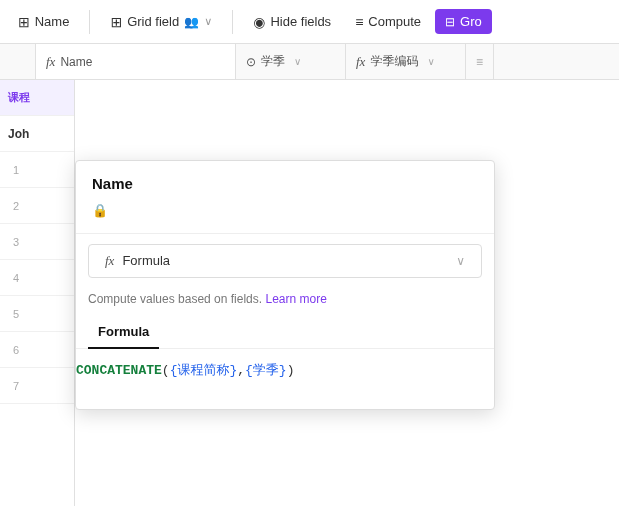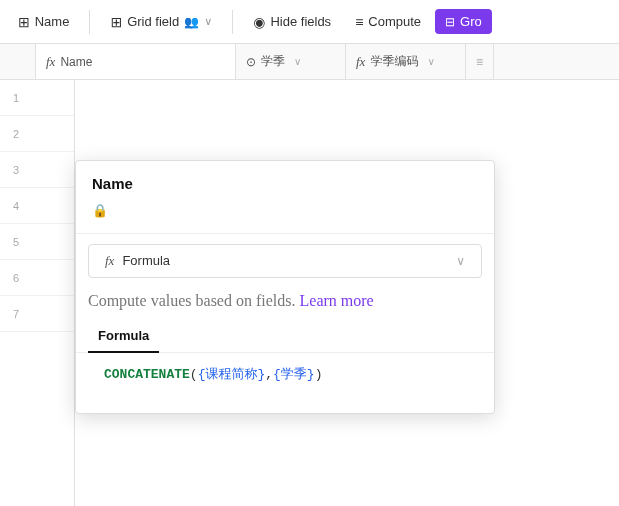--- a/index.html
+++ b/index.html
@@ -161,23 +161,22 @@
       align-items: center;
       gap: 8px;
       font-size: 13px;
       color: #333;
     }
     .formula-icon { color: #555; font-size: 13px; font-style: italic; font-family: serif; }
     .chevron-icon { color: #aaa; font-size: 12px; }
 
     .learn-more-row {
       padding: 4px 12px 10px 12px;
-      font-size: 16px;
+      font-size: 12px;
       color: #777;
-      font-family: Liberation Serif, serif;
     }
     .learn-more-row a {
       color: #7c3aed;
       text-decoration: none;
       cursor: pointer;
     }
 
     .tabs-row {
       display: flex;
       align-items: center;
@@ -193,21 +192,21 @@
       border-bottom: 2px solid transparent;
       margin-bottom: -1px;
     }
     .tab-item.active {
       color: #111;
       font-weight: 600;
       border-bottom: 2px solid #111;
     }
 
     .formula-editor {
-      padding: 12px 28px;
+      padding: 12px 0;
       font-family: 'Courier New', monospace;
       font-size: 13px;
       line-height: 1.5;
       min-height: 60px;
     }
     .formula-func { color: #15803d; font-weight: 600; }
     .formula-paren { color: #333; }
     .formula-field-ref { color: #2563eb; }
     .formula-comma { color: #333; }
   </style>
@@ -259,20 +258,26 @@
   </div>
   <div class="col-header">
     <span style="color:#aaa;">≡</span>
   </div>
 </div>
 
 <div class="main-area" style="position: relative;">
 
   <div class="table-area">
 
+    <div class="table-row header-row">
+      <span style="font-size:11px;">课程</span>
+    </div>
+    <div class="table-row">
+      <span style="font-weight:600; font-size:12px;">Joh</span>
+    </div>
     <div class="table-row">
       <span class="row-num">1</span>
     </div>
     <div class="table-row">
       <span class="row-num">2</span>
     </div>
     <div class="table-row">
       <span class="row-num">3</span>
     </div>
     <div class="table-row">

